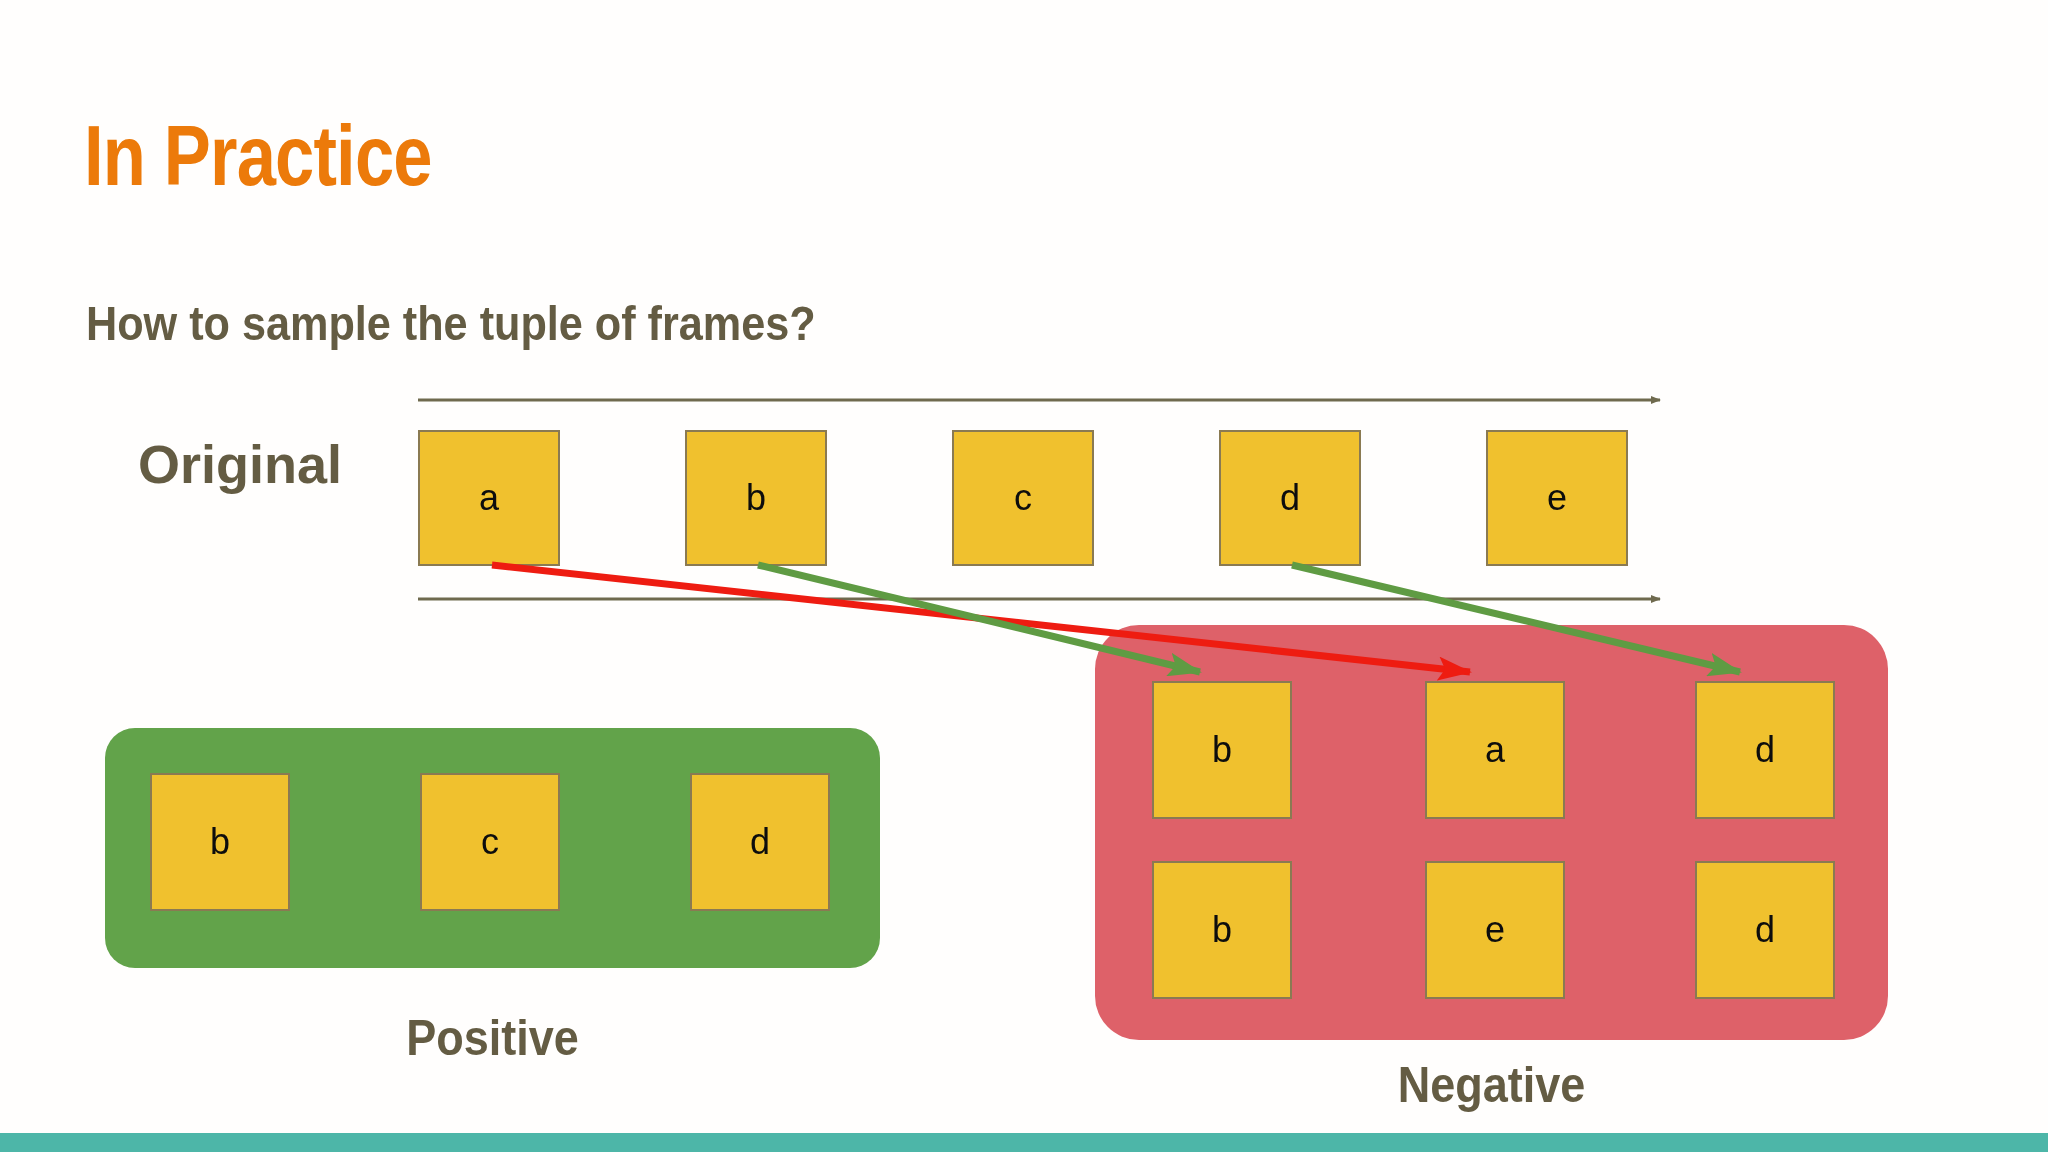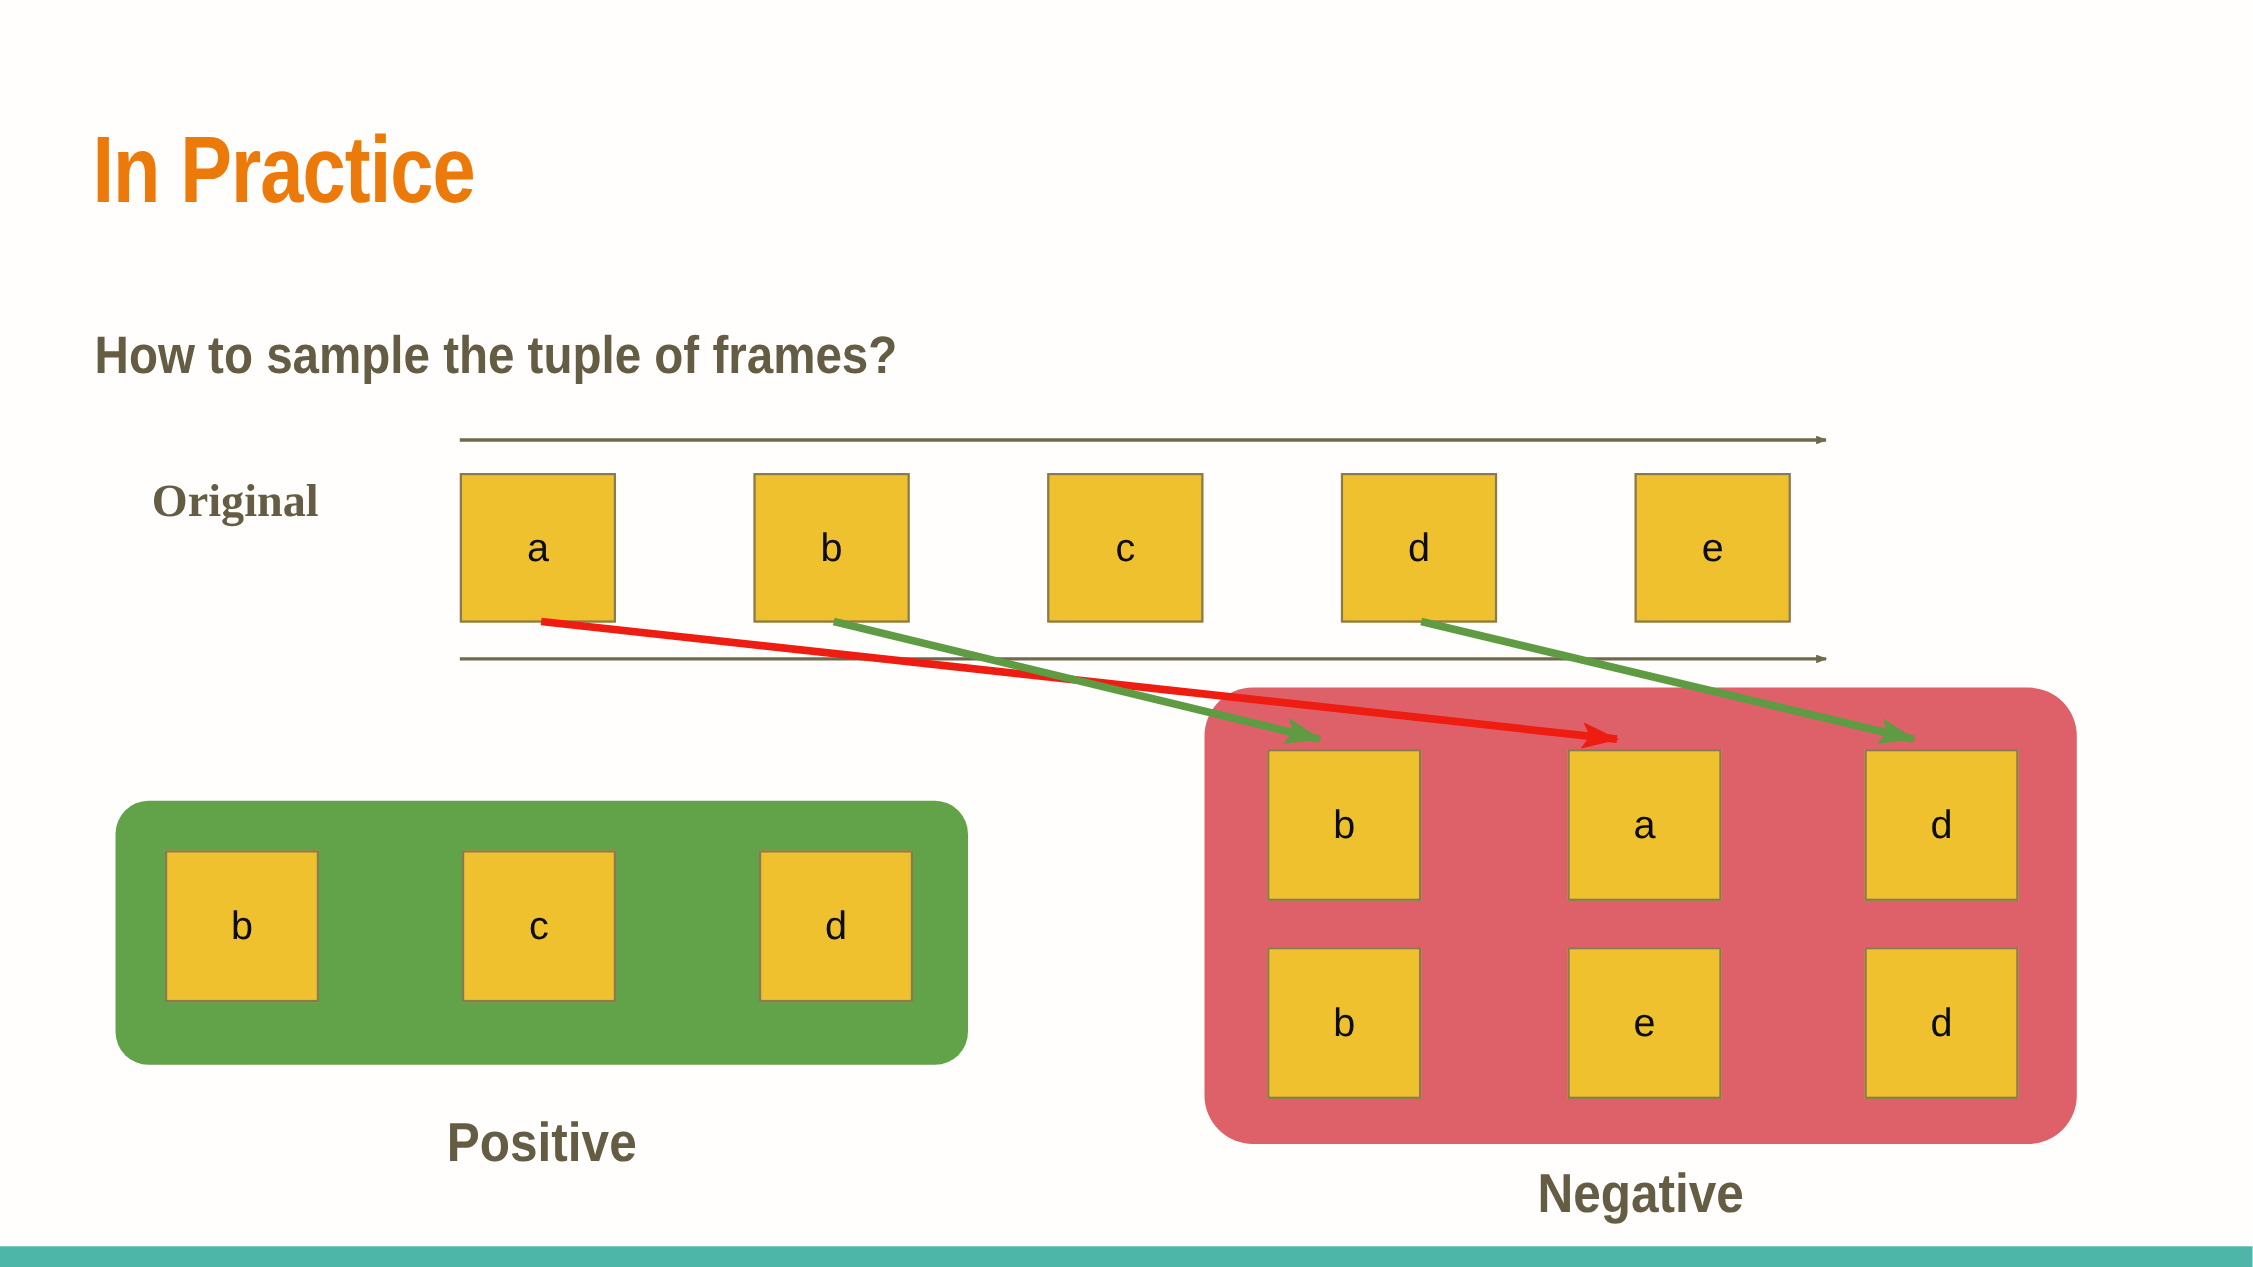--- a/index.html
+++ b/index.html
@@ -48,22 +48,22 @@
     transform-origin: left top;
     white-space: nowrap;
   }
 
   
   #original-video-label {
     position: absolute;
     left: 138px;
     top: 430px;
     width: 230px;
-    font-family: Liberation Serif, serif;
-    font-size: 42px;
+    font-family: Liberation Sans, sans-serif;
+    font-size: 54px;
     font-weight: bold;
     color: #645C43;
     line-height: 1.28;
     text-align: left;
   }
   #original-video-label span { display: block; }
 
   
   .frame {
     position: absolute;

